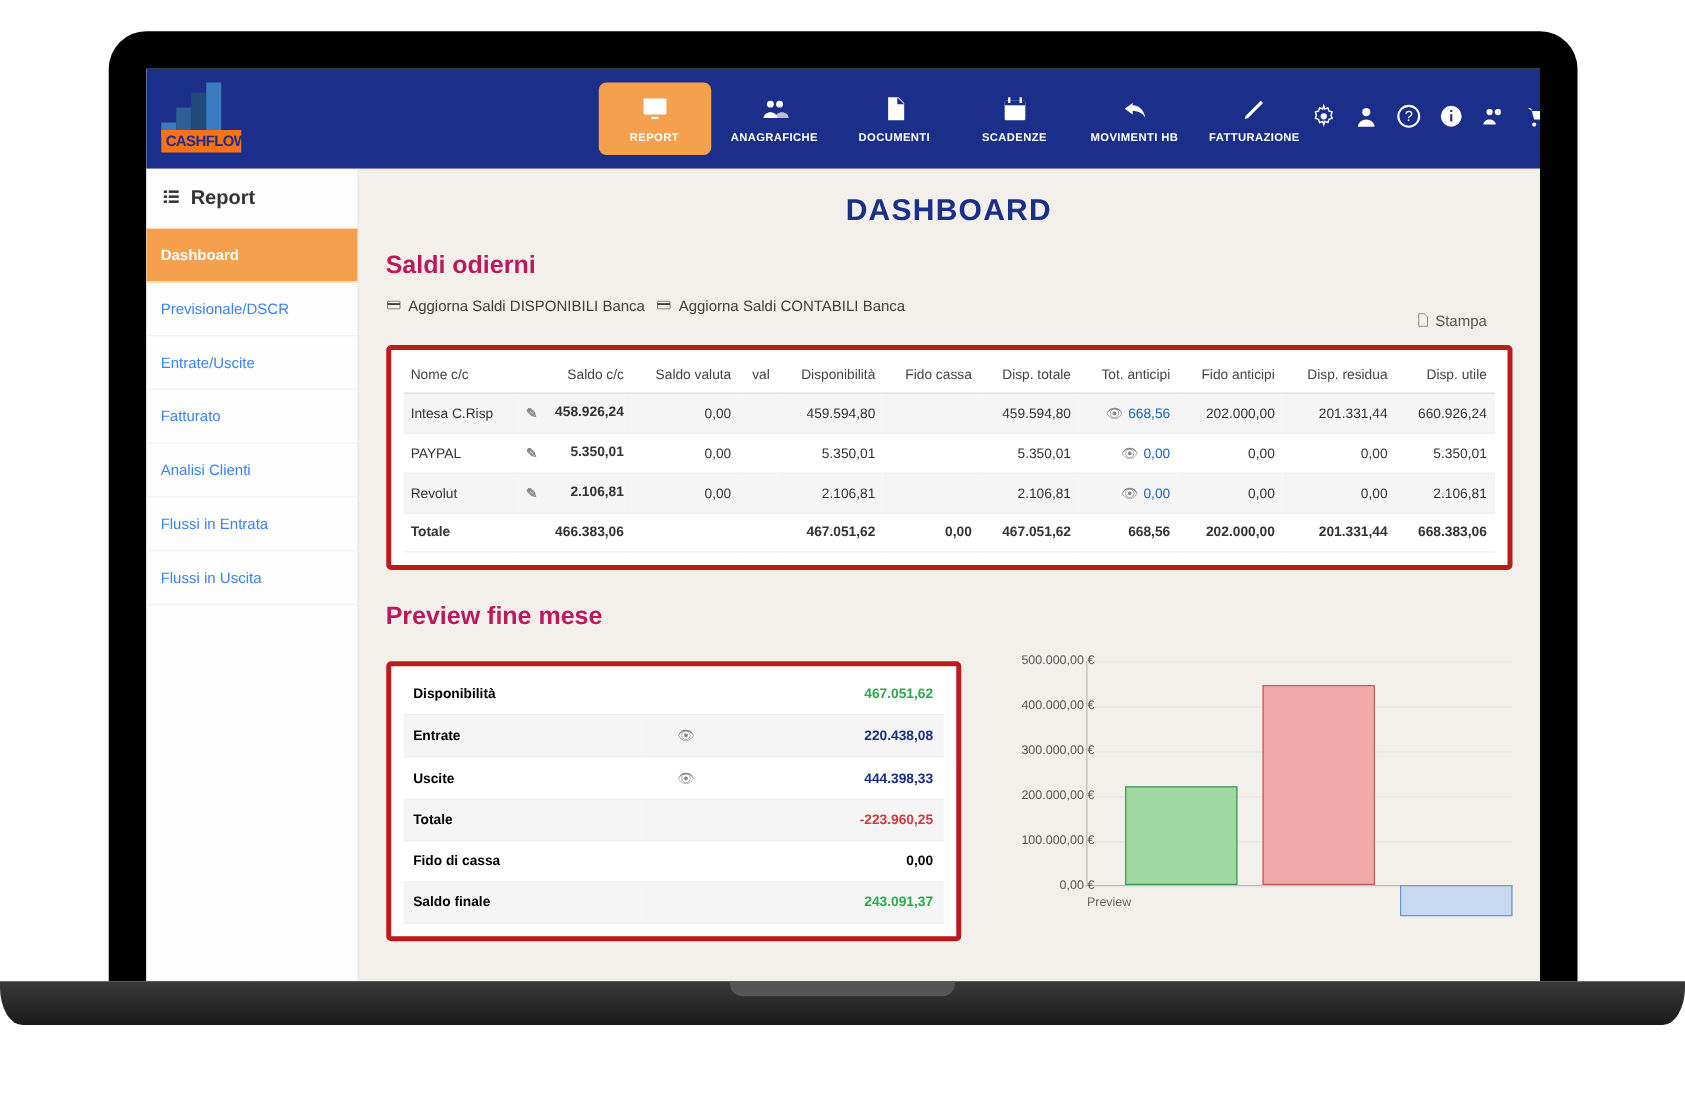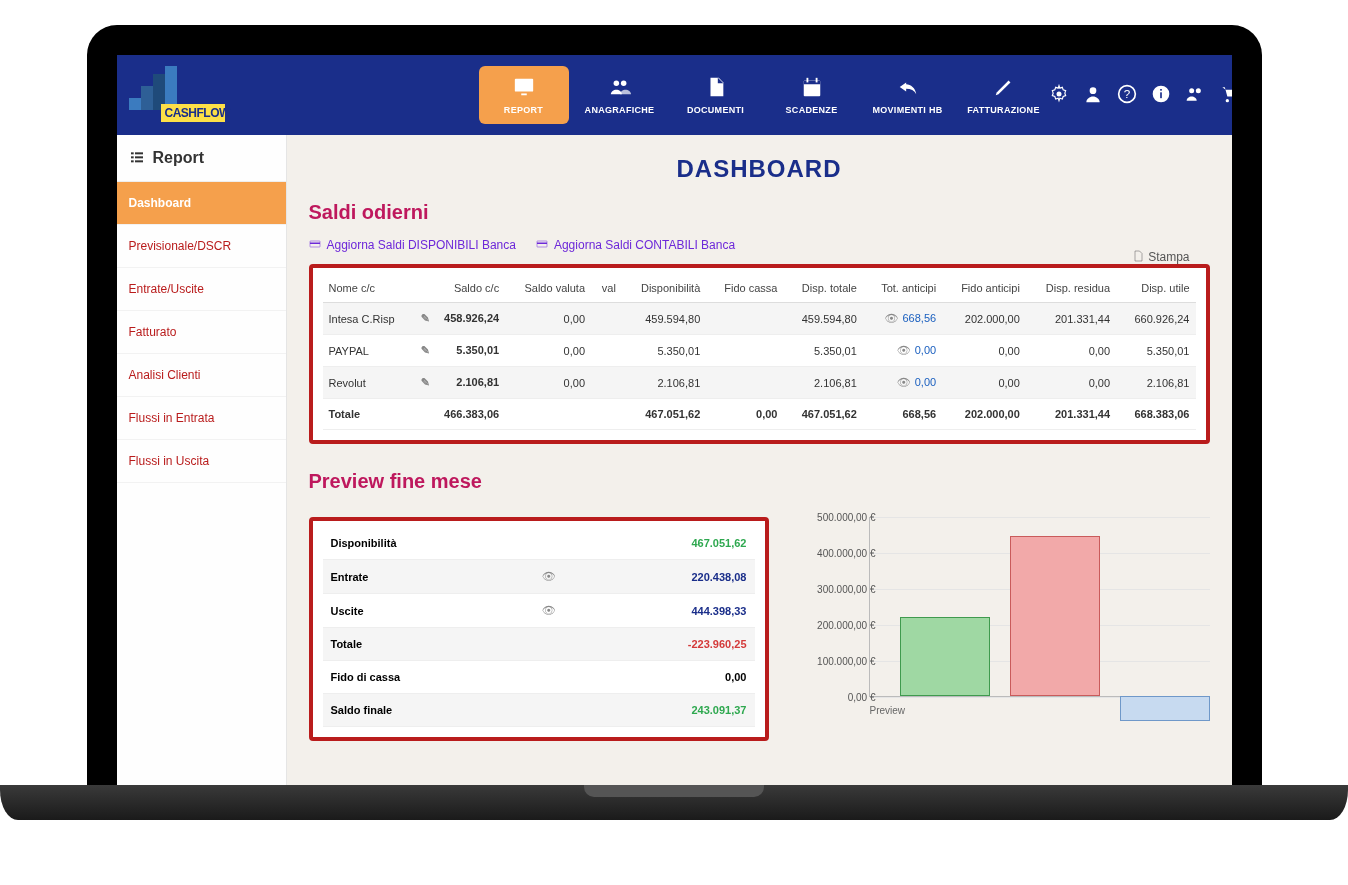--- a/index.html
+++ b/index.html
@@ -38,23 +38,23 @@
   padding: 0 12px;
 }
 .logo-mark {
   width: 50px; height: 40px; position: relative;
 }
 .logo-mark .b1 { position:absolute; left:0; bottom:0; width:12px; height:12px; background:#3b7bbf; }
 .logo-mark .b2 { position:absolute; left:12px; bottom:0; width:12px; height:24px; background:#2e5f96; }
 .logo-mark .b3 { position:absolute; left:24px; bottom:0; width:12px; height:36px; background:#1f4a7a; }
 .logo-mark .b4 { position:absolute; left:36px; bottom:0; width:12px; height:44px; background:#3b7bbf; }
 .logo-text {
-  background: #fde047; color: #1a2e8a; font-weight: 700; font-size: 12px;
+  background: #f97316; color: #1a2e8a; font-weight: 700; font-size: 12px;
   padding: 2px 4px; letter-spacing: -0.5px;
-  position: absolute; left: 0; bottom: -2px; width: 64px; text-align: center; margin-left: 32px;
+  position: absolute; left: 0; bottom: -2px; width: 64px; text-align: center;
 }
 .logo-wrap { position: relative; width: 70px; height: 50px; }
 .navmenu {
   display: flex; gap: 6px; margin-left: 300px;
 }
 .navitem {
   width: 90px; height: 58px;
   display: flex; flex-direction: column; align-items: center; justify-content: center;
   color: #fff; font-size: 9px; font-weight: 600;
   border-radius: 6px; cursor: pointer; letter-spacing: 0.3px;
@@ -69,40 +69,40 @@
   display: flex; height: calc(100% - 80px);
 }
 .sidebar {
   width: 170px; background: #fefefe; border-right: 1px solid #e5e5e5;
 }
 .side-head {
   padding: 14px 12px; font-size: 16px; font-weight: 700; color: #333;
   display: flex; align-items: center; gap: 8px; border-bottom: 1px solid #eee;
 }
 .side-item {
-  padding: 14px 12px; font-size: 12px; color: #b91c1c; cursor: pointer;
+  padding: 14px 12px; font-size: 12px; color: #3b82f6; cursor: pointer;
   border-bottom: 1px solid #f2f2f2;
 }
 .side-item.active { background: #f5a04c; color: #fff; font-weight: 600; }
 .main {
   flex: 1; padding: 20px 22px; overflow: auto; background: #f3f0eb;
 }
 .page-title {
   text-align: center; color: #1a2e8a; font-size: 24px; font-weight: 800; letter-spacing: 1px;
   margin-bottom: 18px;
 }
 .stampa {
   position: absolute; right: 42px; top: 115px; font-size: 12px; color: #555;
   display: flex; align-items: center; gap: 4px; cursor: pointer;
 }
 .section-h {
   font-size: 20px; font-weight: 700; color: #be185d; margin-bottom: 14px;
 }
 .refresh-row {
-  display: flex; gap: 20px; font-size: 12px; color: #6d28d9; margin-bottom: 12px;
+  display: flex; gap: 9px; font-size: 12px; color: #404040; margin-bottom: 24px;
 }
 .refresh-row .rf { display: flex; align-items: center; gap: 6px; cursor: pointer; }
 .panel {
   background: #fff; border: 4px solid #b91c1c; border-radius: 4px; padding: 6px 10px 10px;
 }
 table.grid {
   width: 100%; border-collapse: collapse; font-size: 11px; color: #333;
 }
 table.grid th {
   text-align: right; font-weight: 400; color: #444; padding: 8px 6px;

